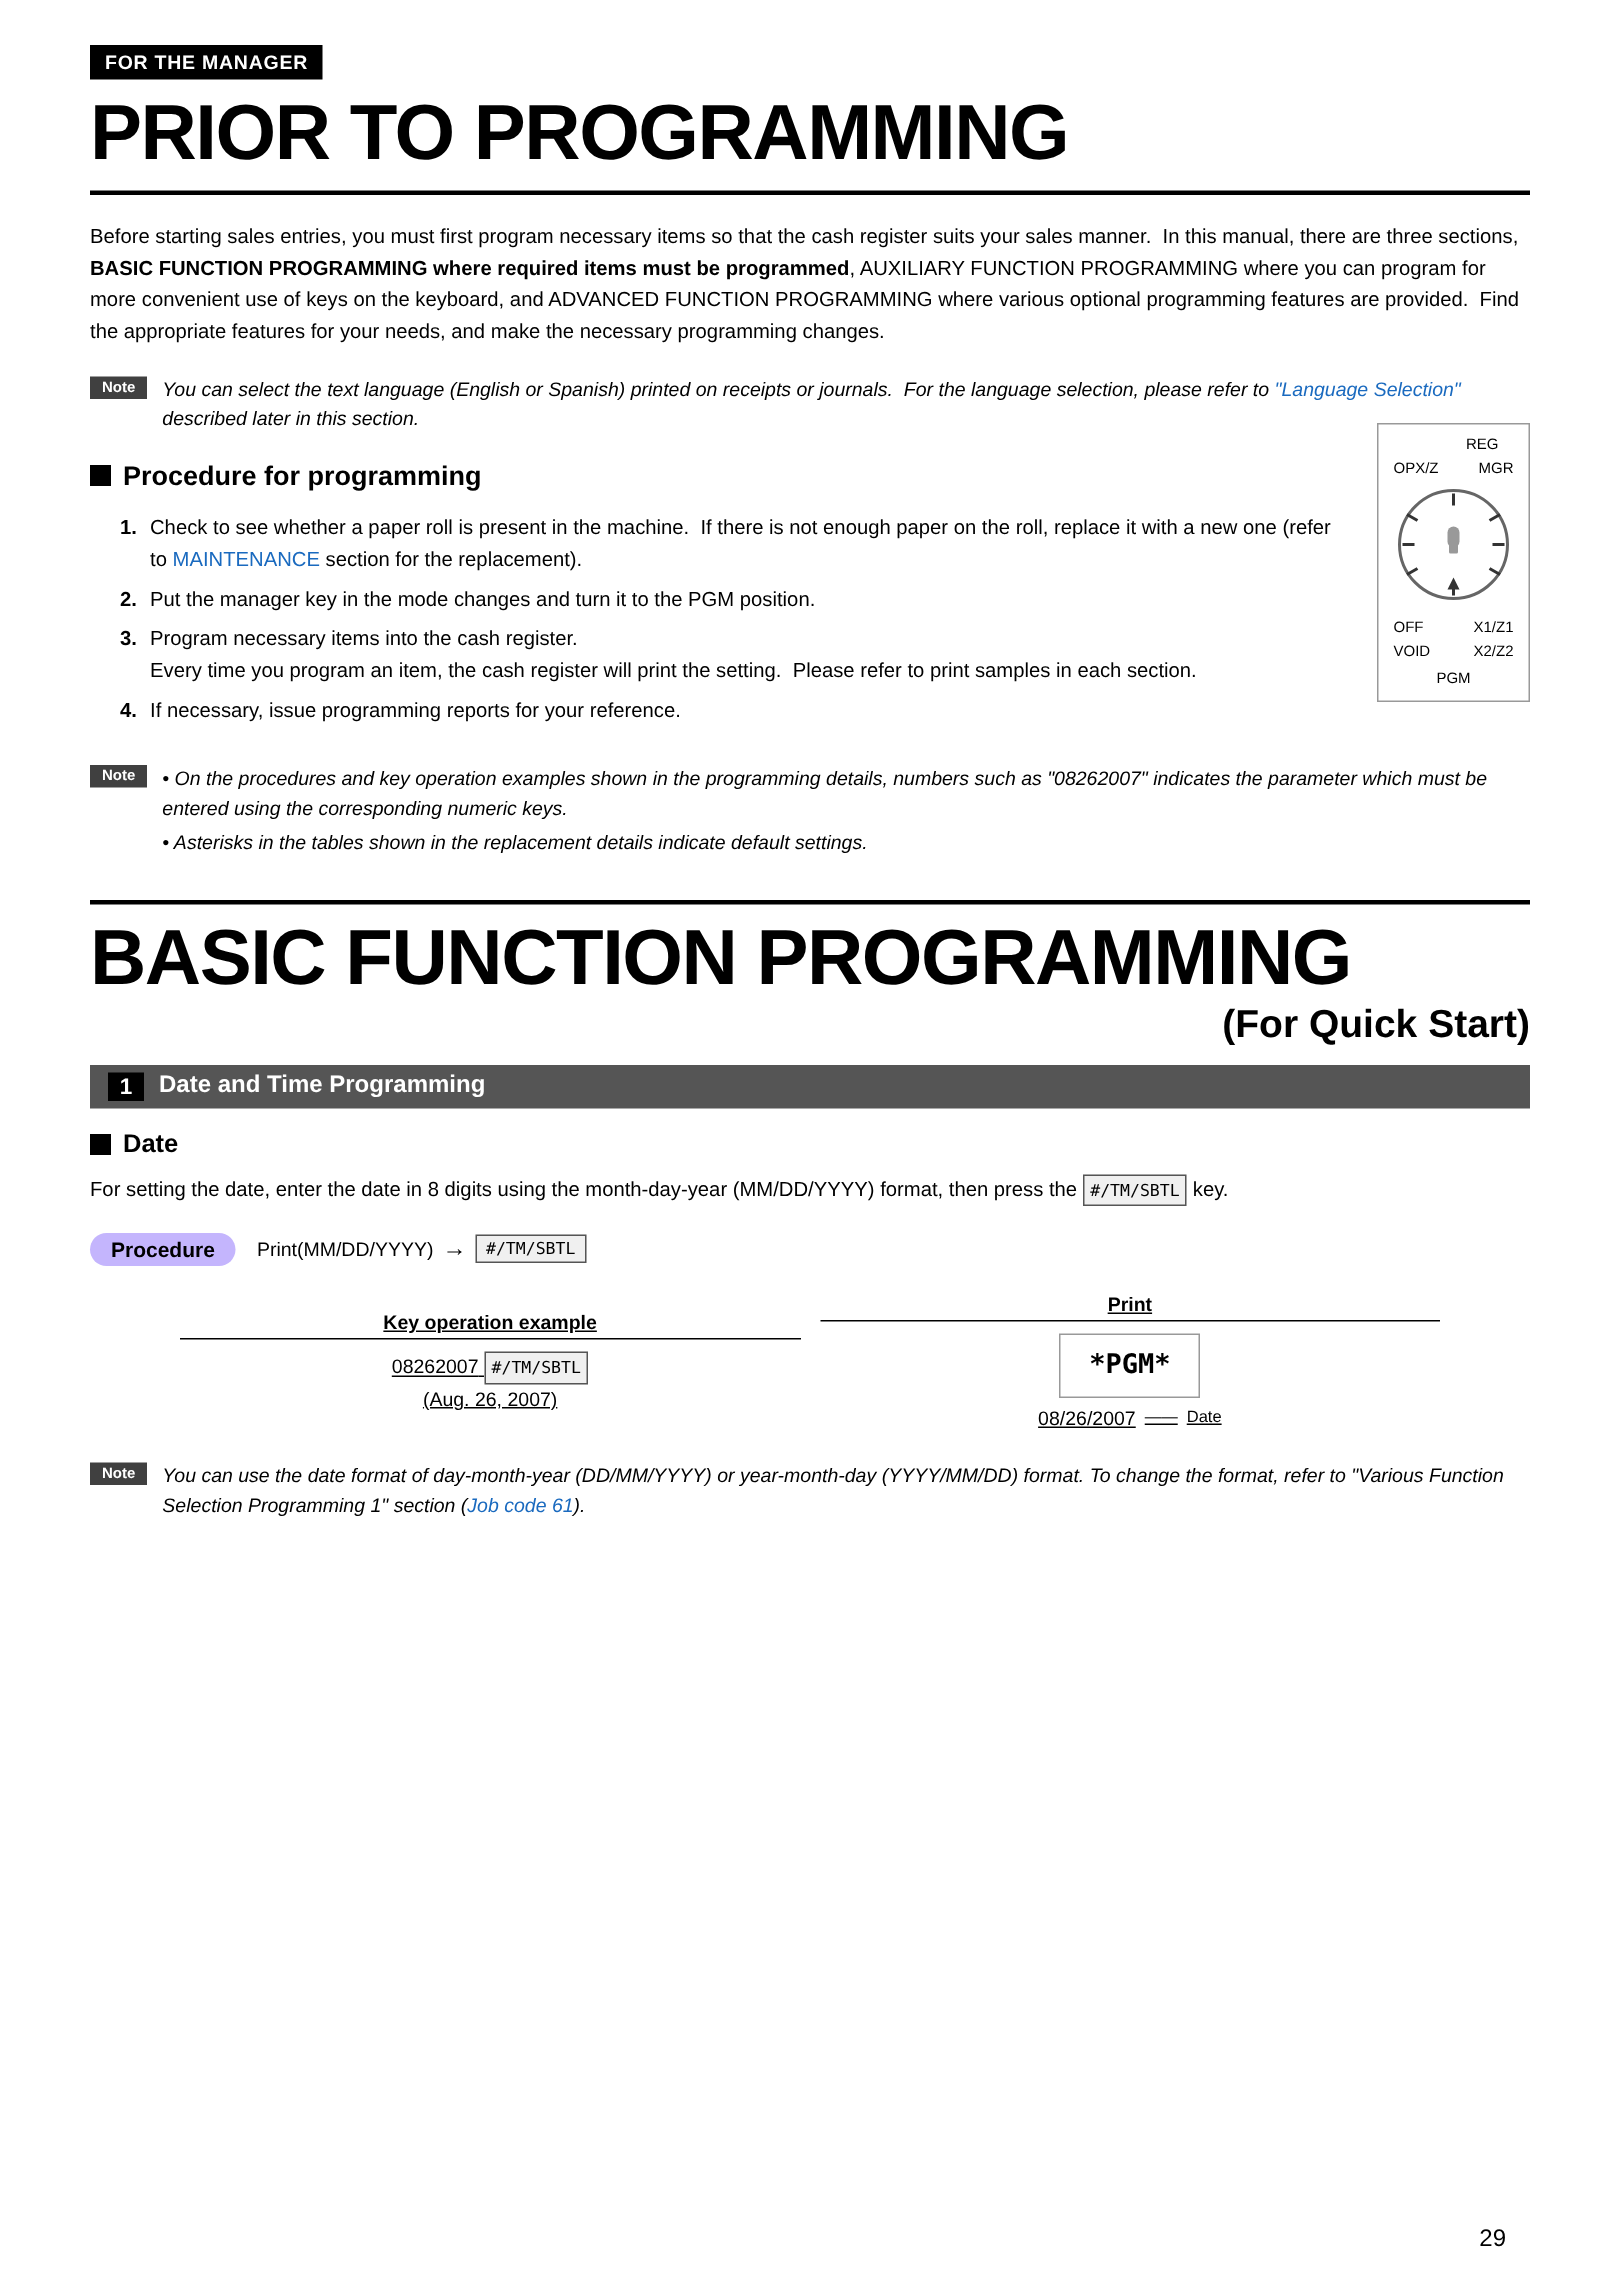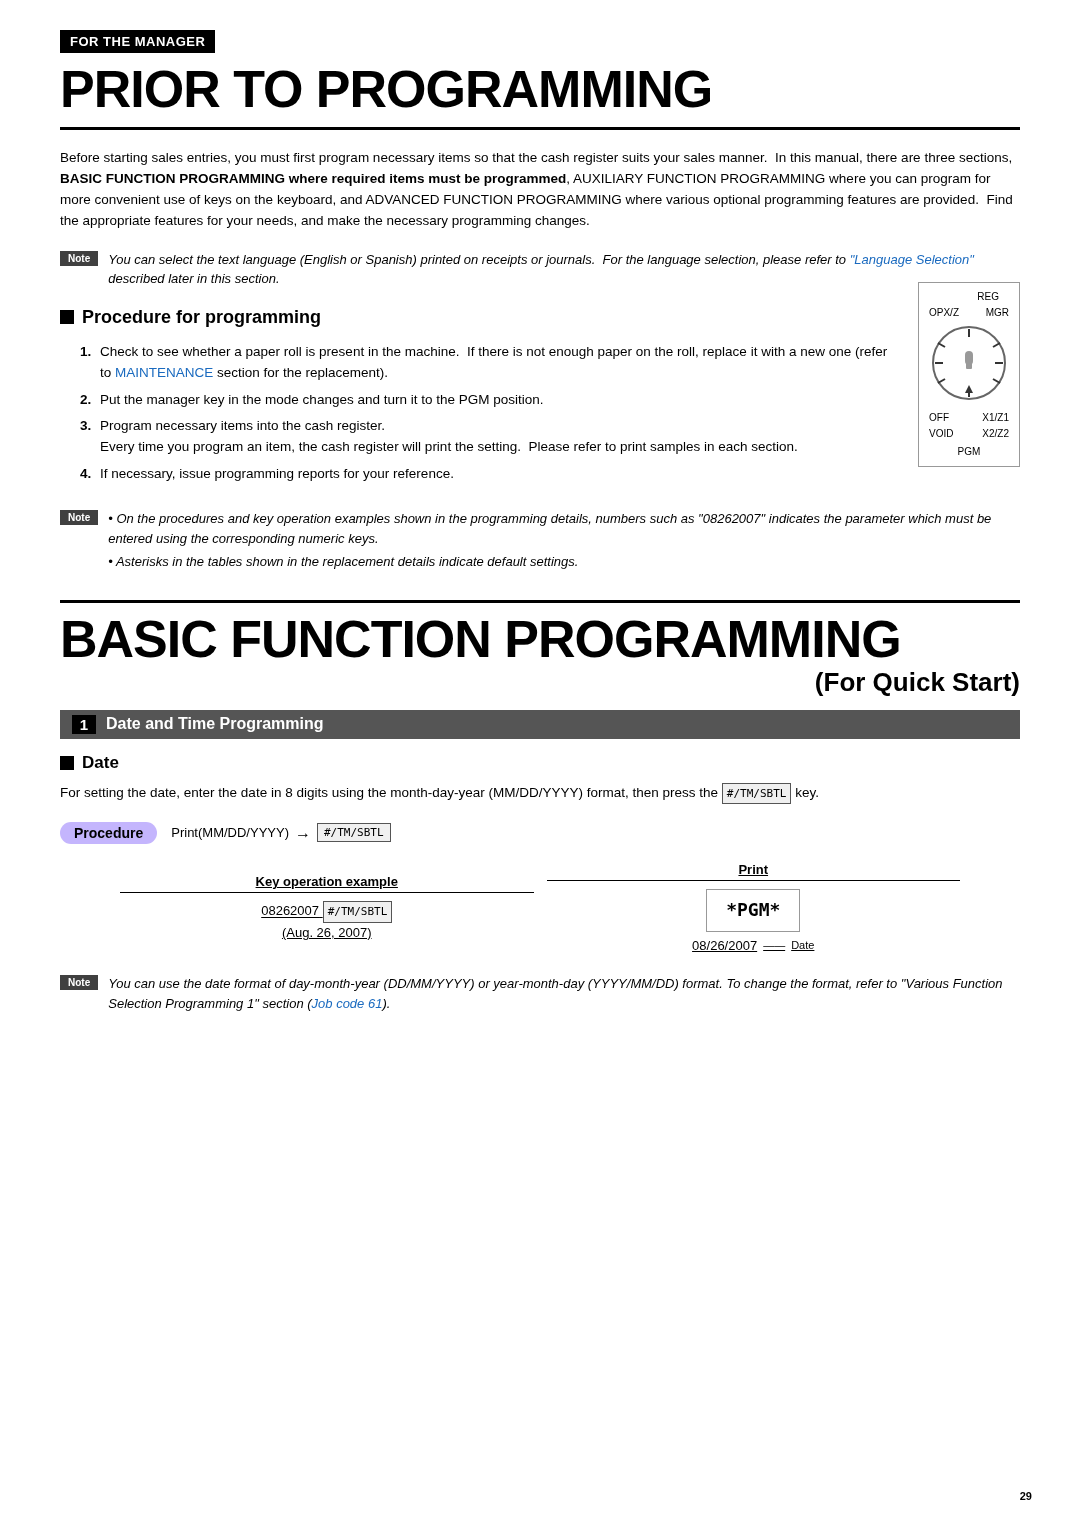--- a/index.html
+++ b/index.html
@@ -287,23 +287,23 @@
       font-size: 11px;
     }
     .date-label {
       font-size: 11px;
     }
 
     
     .page-number {
       position: absolute;
       bottom: 24px;
-      right: 48px;
-      font-size: 11px;
-      font-weight: bold;
+      right: 76px;
+      font-size: 16px;
+      font-weight: normal;
     }
 
     
     .clearfix::after {
       content: "";
       display: table;
       clear: both;
     }
   </style>
 </head>

